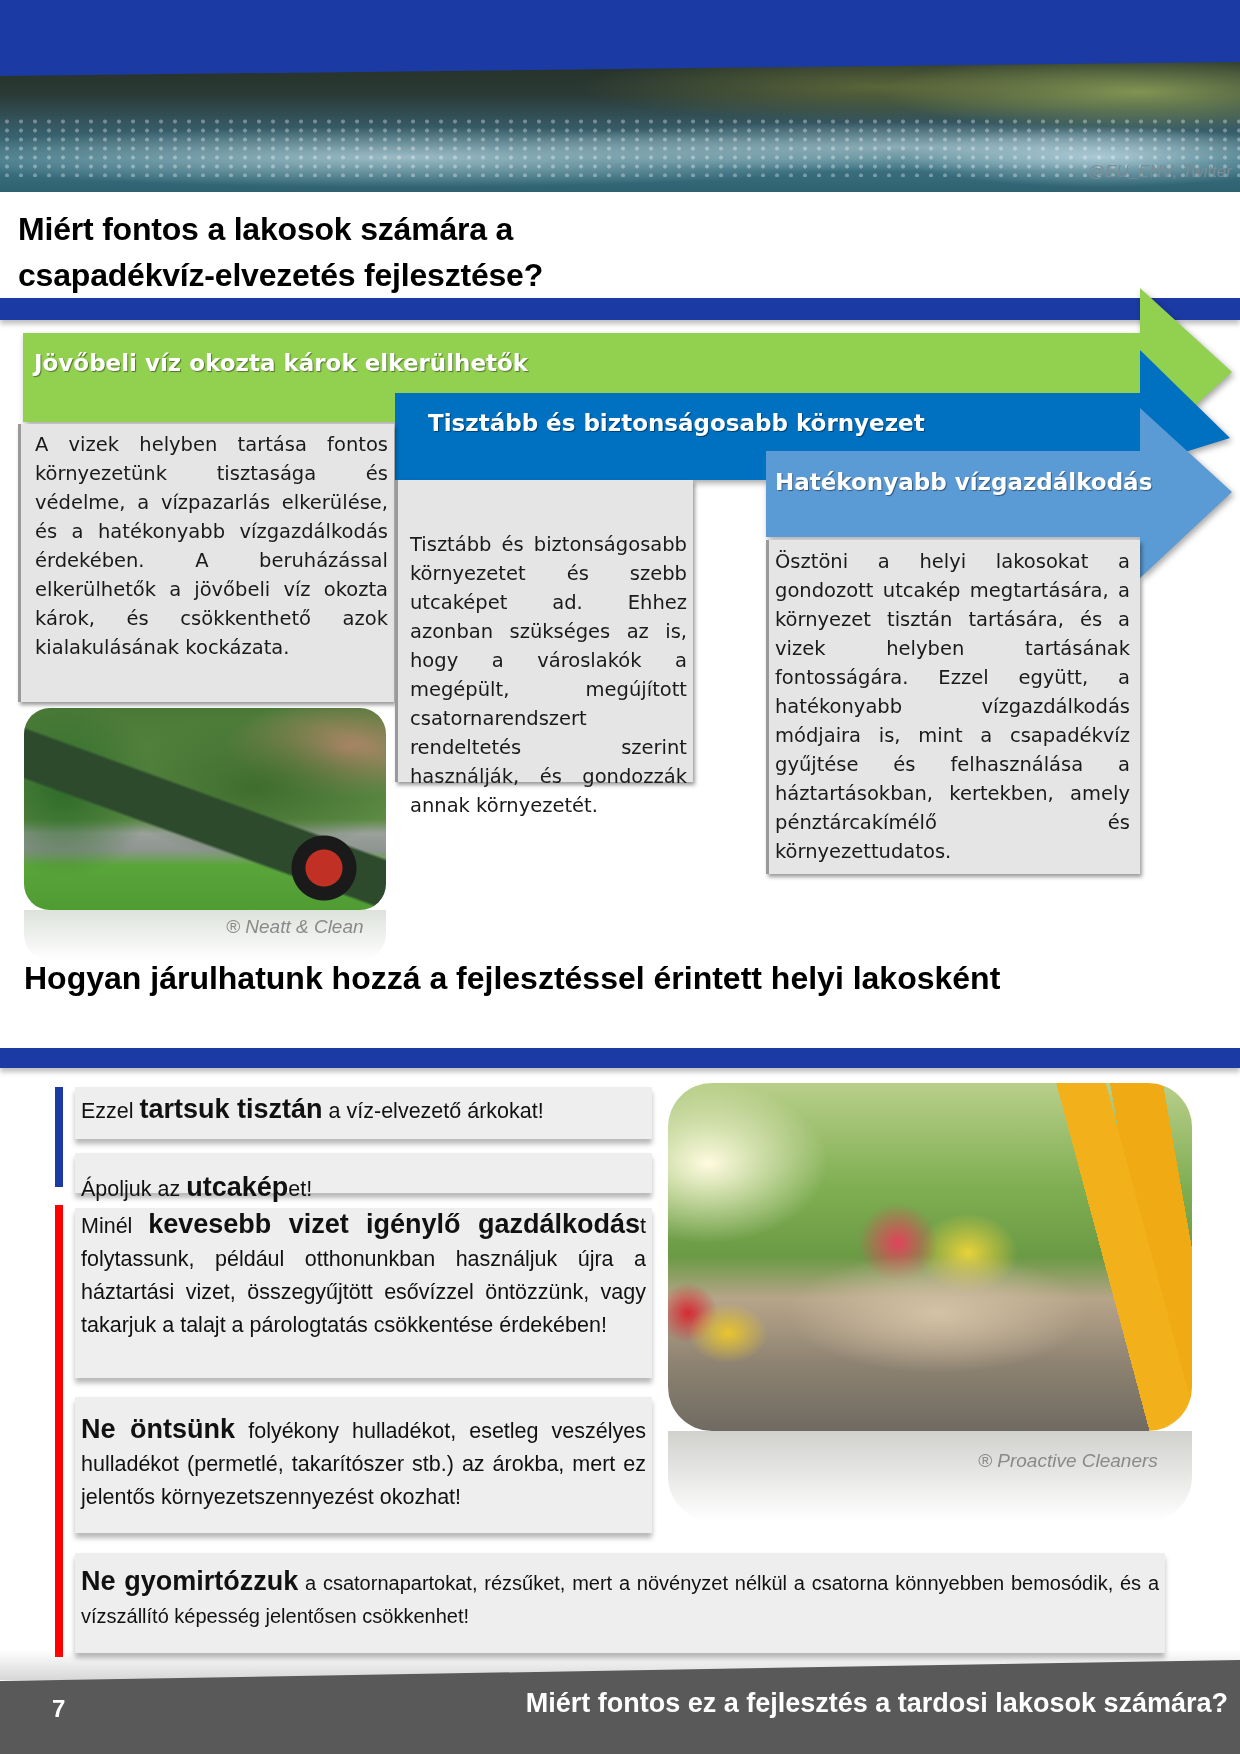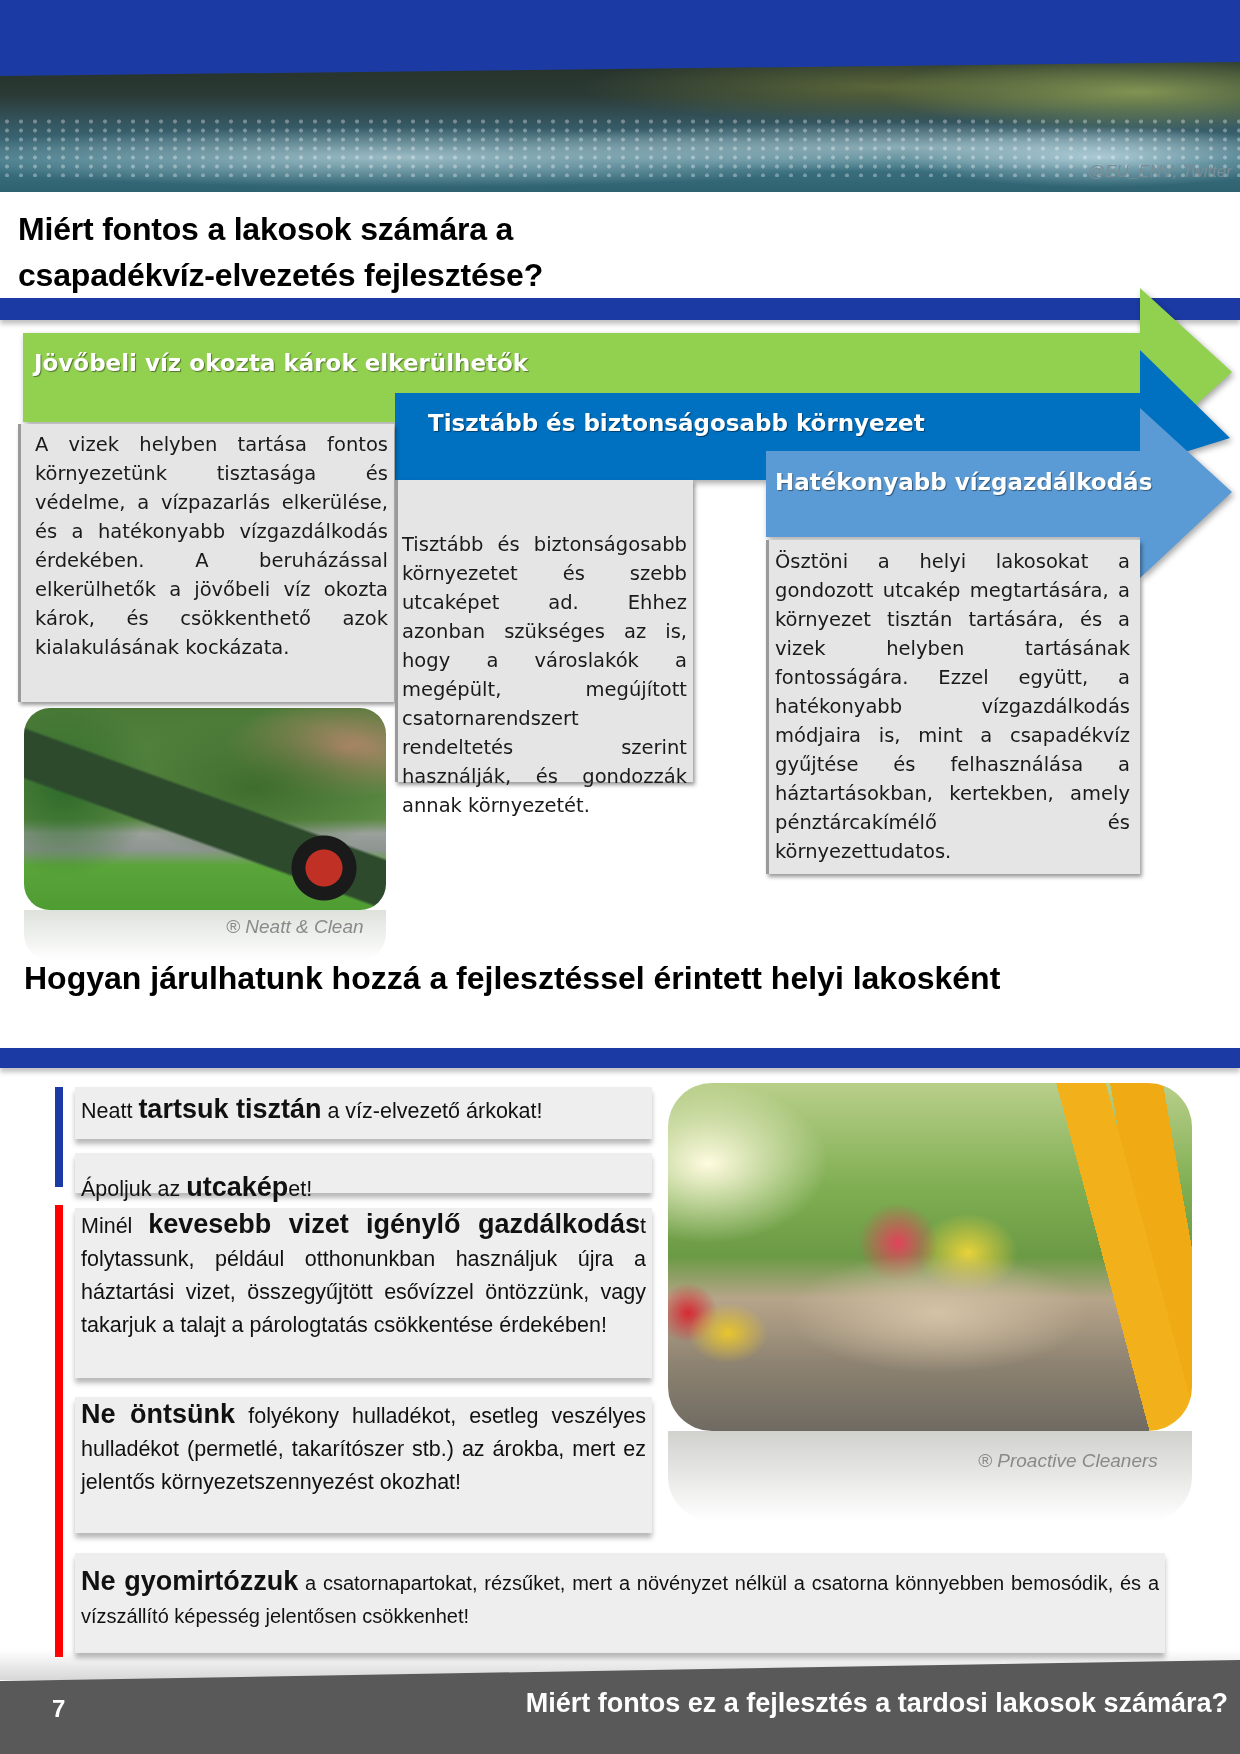--- a/index.html
+++ b/index.html
@@ -91,47 +91,47 @@
 <svg class="abs arrow arrow-green" style="left:0;top:0;" width="1240" height="720">
   <polygon points="23,333 1140,333 1140,288 1232,372 1140,456 1140,422 23,422" fill="#92d050"></polygon>
   <polygon points="395,393 1140,393 1140,350 1230,438 1140,466 1140,480 395,480" fill="#0070c0"></polygon>
   <polygon points="766,451 1140,451 1140,408 1232,492 1140,578 1140,537 766,537" fill="#5b9bd5"></polygon>
 </svg>
 
 <div class="abs band-title" style="left:34px;top:350px;z-index:3;">Jövőbeli víz okozta károk elkerülhetők</div>
 <div class="abs textbox" style="left:18px;top:424px;width:376px;height:278px;padding:6px 6px 18px 14px;z-index:2;">A vizek helyben tartása fontos környezetünk tisztasága és védelme, a vízpazarlás elkerülése, és a hatékonyabb vízgazdálkodás érdekében. A beruházással elkerülhetők a jövőbeli víz okozta károk, és csökkenthető azok kialakulásának kockázata.</div>
 
 <div class="abs band-title" style="left:405px;top:410px;z-index:3;margin-left:23px;">Tisztább és biztonságosabb környezet</div>
-<div class="abs textbox" style="left:395px;top:480px;width:298px;height:302px;padding:50px 6px 0 4px;z-index:2;">Tisztább és biztonságosabb környezetet és szebb utcaképet ad. Ehhez azonban szükséges az is, hogy a városlakók a megépült, megújított csatornarendszert rendeltetés szerint használják, és gondozzák annak környezetét.</div>
+<div class="abs textbox" style="left:395px;top:480px;width:298px;height:302px;padding:50px 6px 0 12px;z-index:2;">Tisztább és biztonságosabb környezetet és szebb utcaképet ad. Ehhez azonban szükséges az is, hogy a városlakók a megépült, megújított csatornarendszert rendeltetés szerint használják, és gondozzák annak környezetét.</div>
 
 <div class="abs band-title" style="left:775px;top:469px;z-index:3;">Hatékonyabb vízgazdálkodás</div>
 <div class="abs textbox" style="left:766px;top:540px;width:374px;height:334px;padding:7px 10px 0 6px;z-index:2;">Ösztöni a helyi lakosokat a gondozott utcakép megtartására, a környezet tisztán tartására, és a vizek helyben tartásának fontosságára. Ezzel együtt, a hatékonyabb vízgazdálkodás módjaira is, mint a csapadékvíz gyűjtése és felhasználása a háztartásokban, kertekben, amely pénztárcakímélő és környezettudatos.</div>
 
 <div class="abs photo1"></div>
 <div class="abs photo1-reflect"></div>
 <div class="abs credit1">® Neatt &amp; Clean</div>
 
 <div class="abs h2">
   <div>Hogyan járulhatunk hozzá a fejlesztéssel érintett helyi lakosként</div>
 </div>
 <div class="abs stripe2"></div>
 
 <div class="abs vbar" style="top:1087px;height:100px;background:#1c3aa4;"></div>
 <div class="abs vbar" style="top:1205px;height:452px;background:#ff0000;"></div>
 
 <div class="abs tip" style="left:75px;top:1087px;width:577px;height:52px;padding-top:6px;">
-  <span>Neatt </span><b>tartsuk tisztán</b><span> a víz-elvezető árkokat!</span>
+  <span>Ezzel </span><b>tartsuk tisztán</b><span> a víz-elvezető árkokat!</span>
 </div>
 <div class="abs tip" style="left:75px;top:1153px;width:577px;height:40px;padding-top:18px;">
   <span>Ápoljuk az </span><b>utcakép</b><span>et!</span>
 </div>
 <div class="abs tip" style="left:75px;top:1208px;width:577px;height:170px;padding-top:0px;">
   <span>Minél </span><b>kevesebb vizet igénylő gazdálkodás</b><span>t folytassunk, például otthonunkban használjuk újra a háztartási vizet, összegyűjtött esővízzel öntözzünk, vagy takarjuk a talajt a párologtatás csökkentése érdekében!</span>
 </div>
-<div class="abs tip" style="left:75px;top:1397px;width:577px;height:136px;padding-top:1px;">
+<div class="abs tip" style="left:75px;top:1397px;width:577px;height:136px;padding-top:16px;">
   <b>Ne öntsünk</b><span> folyékony hulladékot, esetleg veszélyes hulladékot (permetlé, takarítószer stb.) az árokba, mert ez jelentős környezetszennyezést okozhat!</span>
 </div>
 <div class="abs tip" style="left:75px;top:1553px;width:1090px;height:100px;padding-top:12px;font-size:20px;">
   <b>Ne gyomirtózzuk</b><span>  a csatornapartokat, rézsűket, mert a növényzet nélkül a csatorna könnyebben bemosódik, és a vízszállító képesség jelentősen csökkenhet!</span>
 </div>
 
 <div class="abs photo2"></div>
 <div class="abs photo2-reflect"></div>
 <div class="abs credit2">® Proactive Cleaners</div>
 

